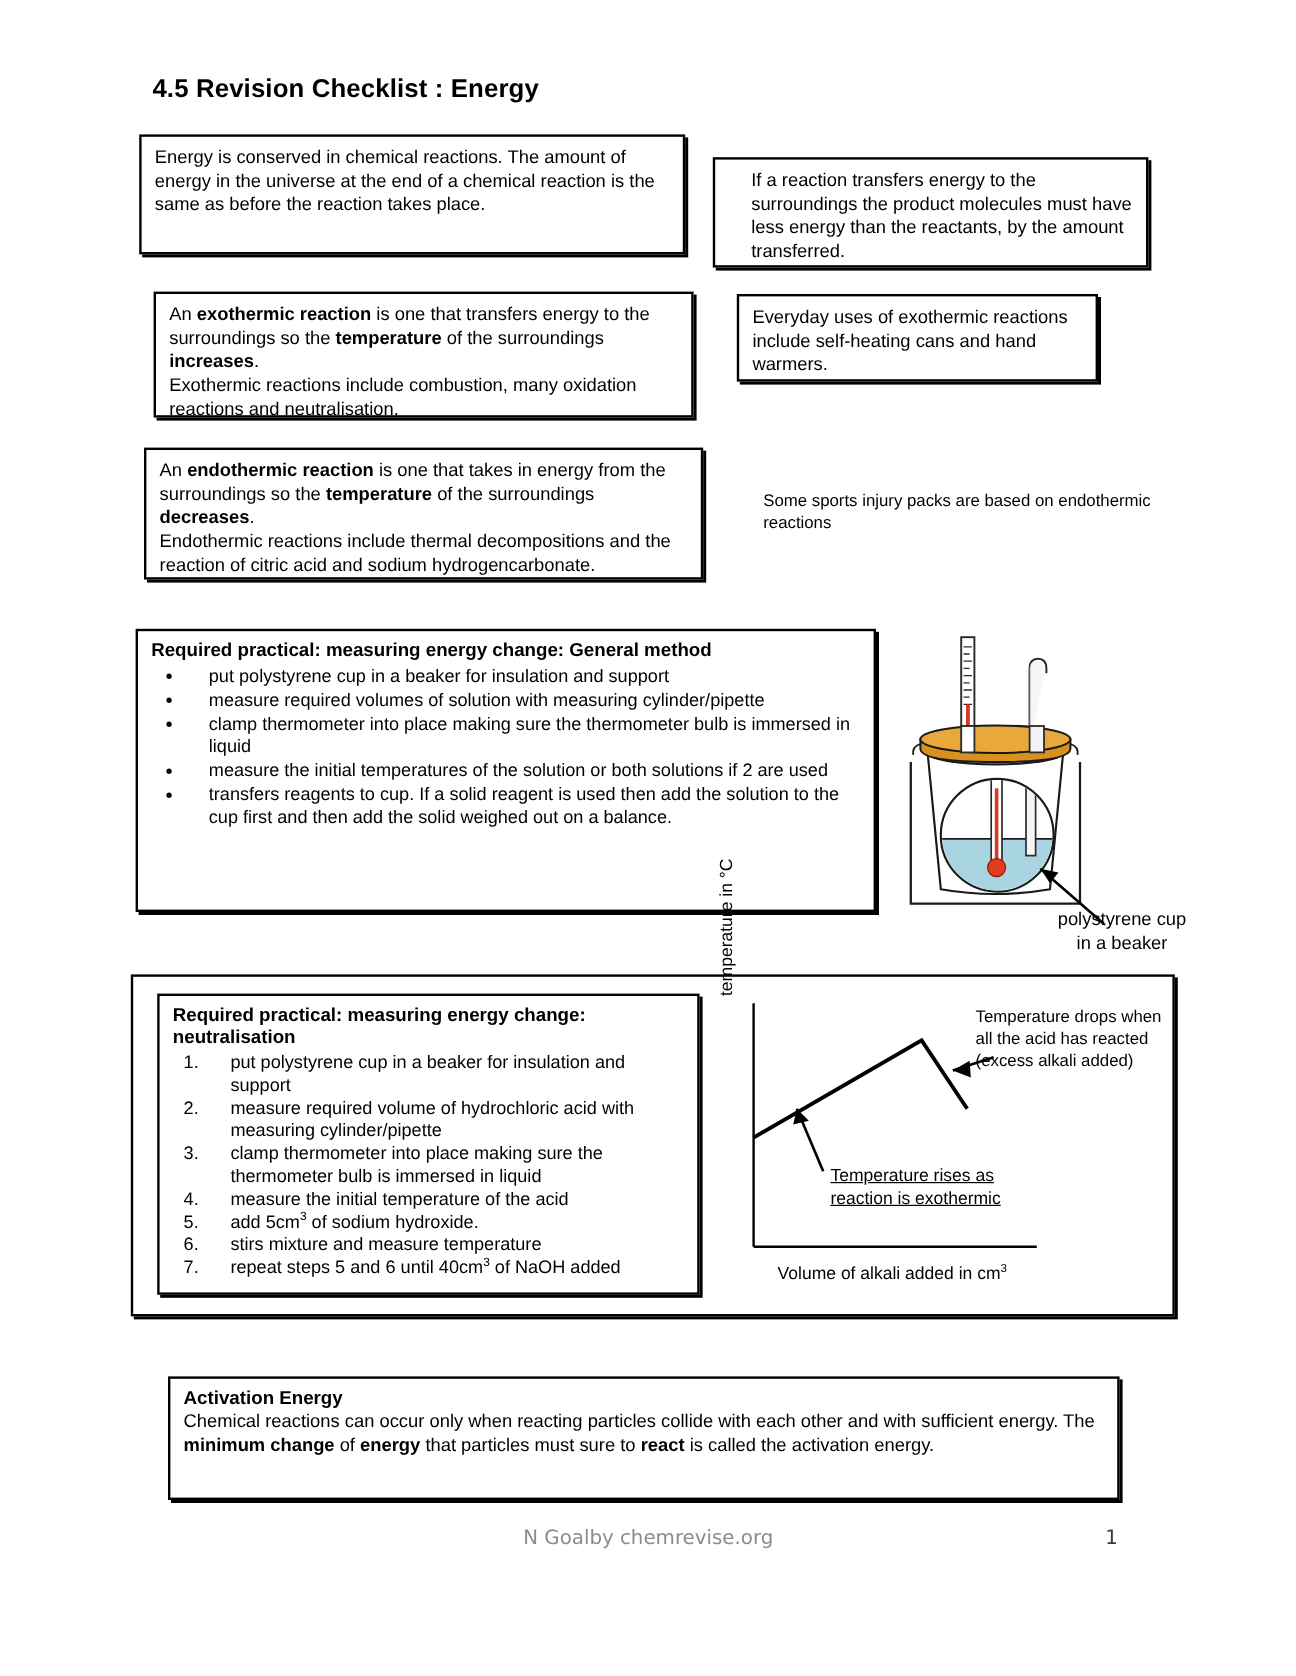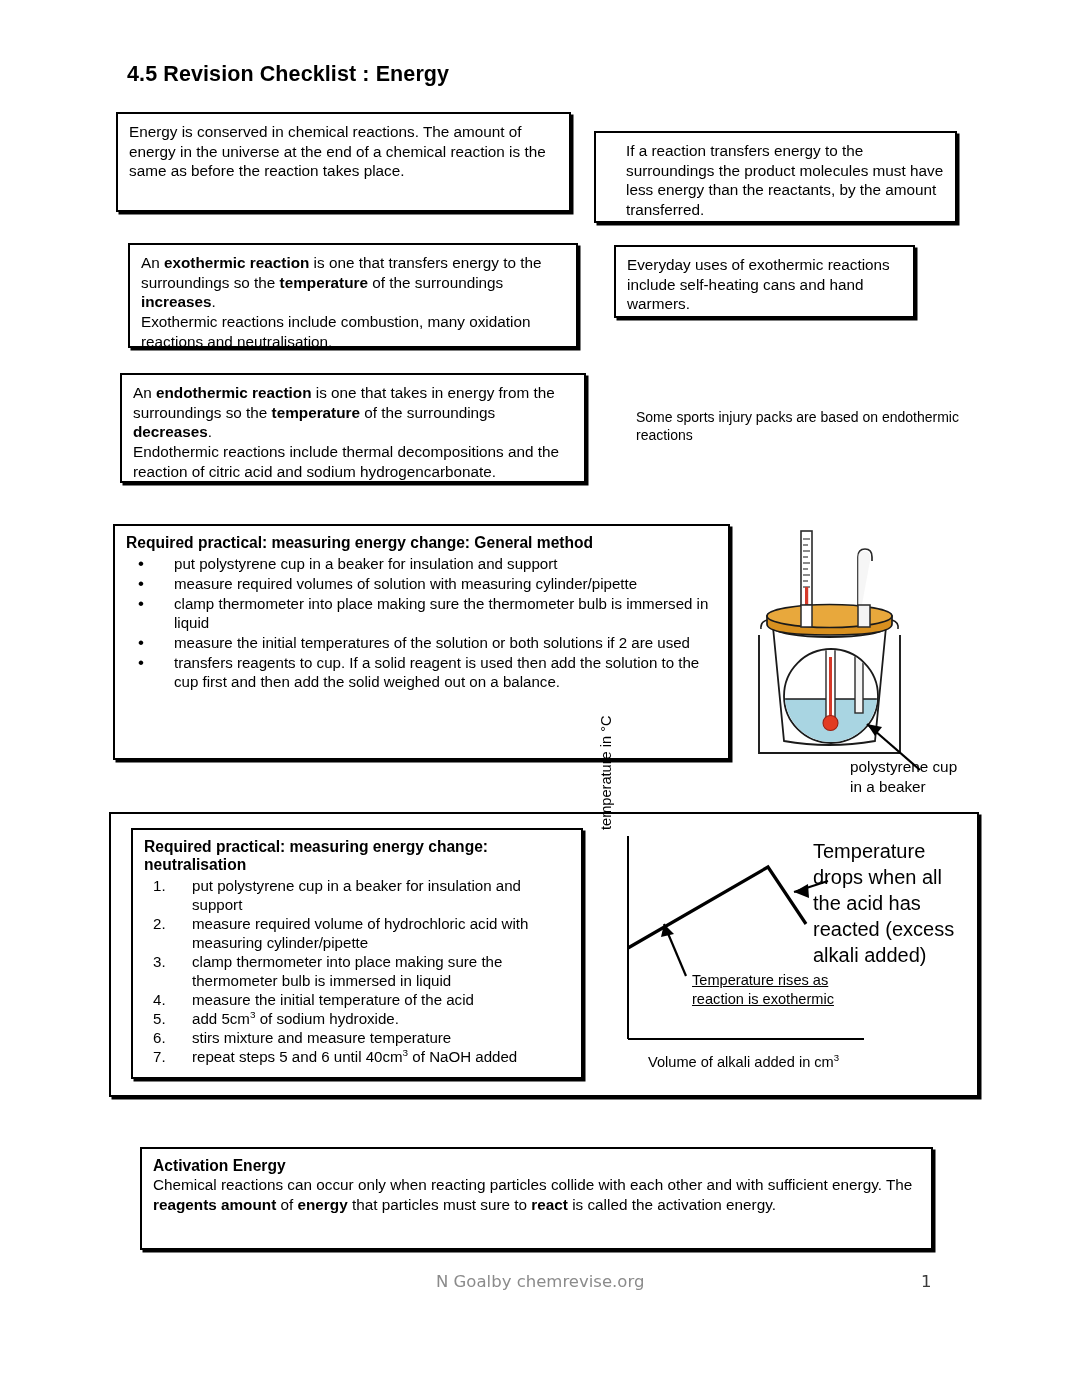--- a/index.html
+++ b/index.html
@@ -66,32 +66,32 @@
     position:relative;padding-left:48px;margin-bottom:0px;
     font-size:15.1px;line-height:1.26;counter-increment:st;
   }
   ol.steps li::before{
     content:counter(st) ".";position:absolute;left:9px;top:0;font-size:15.1px;
   }
   sup{font-size:0.66em;vertical-align:super;line-height:0;}
 
   
   #beaker-diagram{position:absolute;left:745px;top:527px;width:245px;height:265px;}
-  #beaker-caption{position:absolute;left:850px;top:757px;width:170px;font-size:15.3px;line-height:1.3;}
+  #beaker-caption{position:absolute;left:850px;top:757px;width:170px;font-size:15.3px;line-height:1.3;text-align:center;}
 
   
   #graph{position:absolute;left:596px;top:824px;width:380px;height:250px;}
   .glabel{position:absolute;font-size:14.6px;line-height:1.29;}
   #g-ylabel{
     left:598px;top:830px;width:24px;
     transform:rotate(-90deg);transform-origin:left top;
     white-space:nowrap;position:absolute;font-size:14.6px;
   }
   #g-xlabel{left:648px;top:1053px;font-size:14.6px;}
-  #g-ann-drop{left:813px;top:838px;width:160px;font-size:20px;line-height:1.3;}
+  #g-ann-drop{left:813px;top:838px;width:160px;font-size:14px;line-height:1.3;}
   #g-ann-rise{left:692px;top:971px;width:175px;font-size:14.6px;line-height:1.3;text-decoration:underline;}
 
   
   #footer{
     position:absolute;left:0;top:1272px;width:1080px;
     font-size:16.5px;color:#8b8b8b;font-family:"DejaVu Sans",sans-serif;
   }
   #footer-credit{position:absolute;left:436px;top:0;}
   #footer-pageno{position:absolute;left:921px;top:0;color:#3a3a3a;}
 </style>
@@ -259,21 +259,21 @@
       </g>
     </svg>
   </div>
   <div class="glabel" id="g-ann-drop">Temperature drops when all the acid has reacted (excess alkali added)</div>
   <div class="glabel" id="g-ann-rise">Temperature rises as reaction is exothermic</div>
   <div class="glabel" id="g-xlabel">Volume of alkali added in cm<sup>3</sup></div>
 
   <div class="box" id="box-activation">
     <div class="inner">
       <div class="hdr">Activation Energy</div>
-      <div class="bt"><span>Chemical reactions can occur only when reacting particles collide with each other and with sufficient energy. The </span><b>reagents amount</b><span> of </span><b>energy</b><span> that particles must sure to </span><b>react</b><span> is called the activation energy.</span></div>
+      <div class="bt"><span>Chemical reactions can occur only when reacting particles collide with each other and with sufficient energy. The </span><b>minimum change</b><span> of </span><b>energy</b><span> that particles must sure to </span><b>react</b><span> is called the activation energy.</span></div>
     </div>
   </div>
 
   <div id="footer">
     <span id="footer-credit">N Goalby chemrevise.org</span>
     <span id="footer-pageno">1</span>
   </div>
 
 </div>
 

